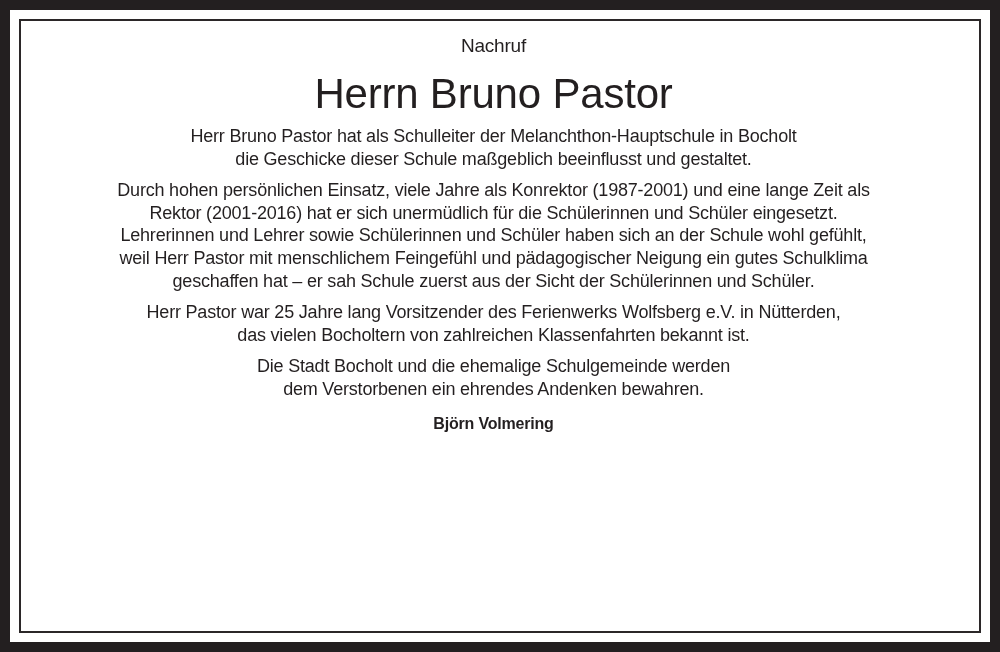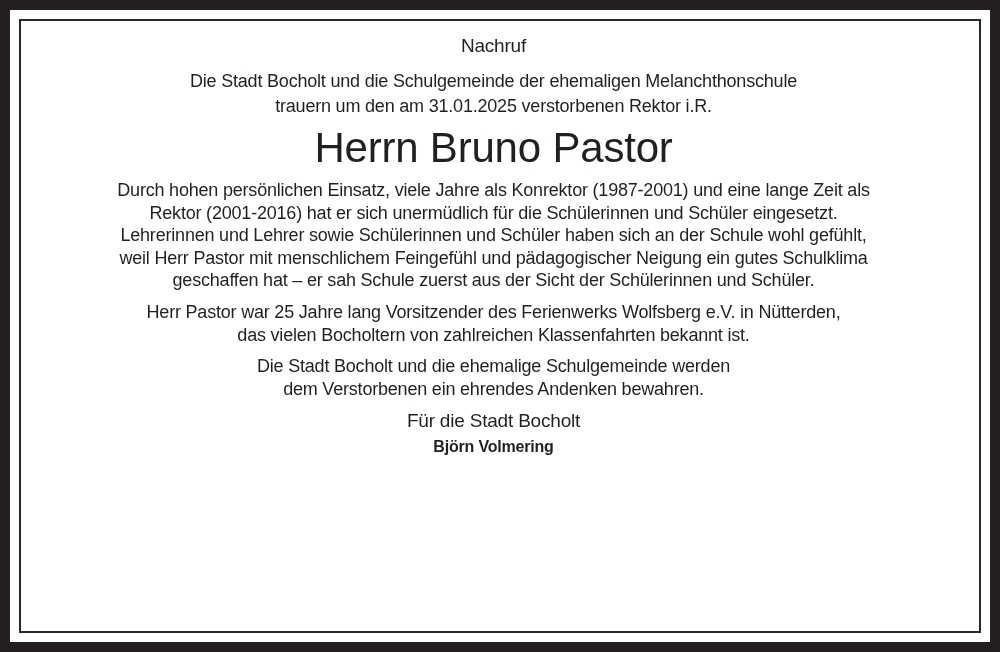--- a/index.html
+++ b/index.html
@@ -74,40 +74,39 @@
 </head>
 <body>
 
 <div class="page">
   <div class="panel">
     <div class="inner-frame">
       <div class="content">
 
         <div class="kicker">Nachruf</div>
 
-        <div class="intro">Die Stadt Bocholt und die Schulgemeinde der ehemaligen Melanchthonschule
-trauern um den am 31.01.2025 verstorbenen Rektor i.R.</div>
 
         <h1 class="deceased-name">Herrn Bruno Pastor</h1>
 
+        <div class="para">Herr Bruno Pastor hat als Schulleiter der Melanchthon-Hauptschule in Bocholt
+die Geschicke dieser Schule maßgeblich beeinflusst und gestaltet.</div>
 
         <div class="para">Durch hohen persönlichen Einsatz, viele Jahre als Konrektor (1987-2001) und eine lange Zeit als
 Rektor (2001-2016) hat er sich unermüdlich für die Schülerinnen und Schüler eingesetzt.
 Lehrerinnen und Lehrer sowie Schülerinnen und Schüler haben sich an der Schule wohl gefühlt,
 weil Herr Pastor mit menschlichem Feingefühl und pädagogischer Neigung ein gutes Schulklima
 geschaffen hat – er sah Schule zuerst aus der Sicht der Schülerinnen und Schüler.</div>
 
 
         <div class="para">Herr Pastor war 25 Jahre lang Vorsitzender des Ferienwerks Wolfsberg e.V. in Nütterden,
 das vielen Bocholtern von zahlreichen Klassenfahrten bekannt ist.</div>
 
         <div class="para">Die Stadt Bocholt und die ehemalige Schulgemeinde werden
 dem Verstorbenen ein ehrendes Andenken bewahren.</div>
 
-        <div class="closing-line">Für die Stadt Bocholt</div>
 
         <div class="closing-name">Björn Volmering</div>
 
 
       </div>
     </div>
   </div>
 </div>
 
 </body></html>

